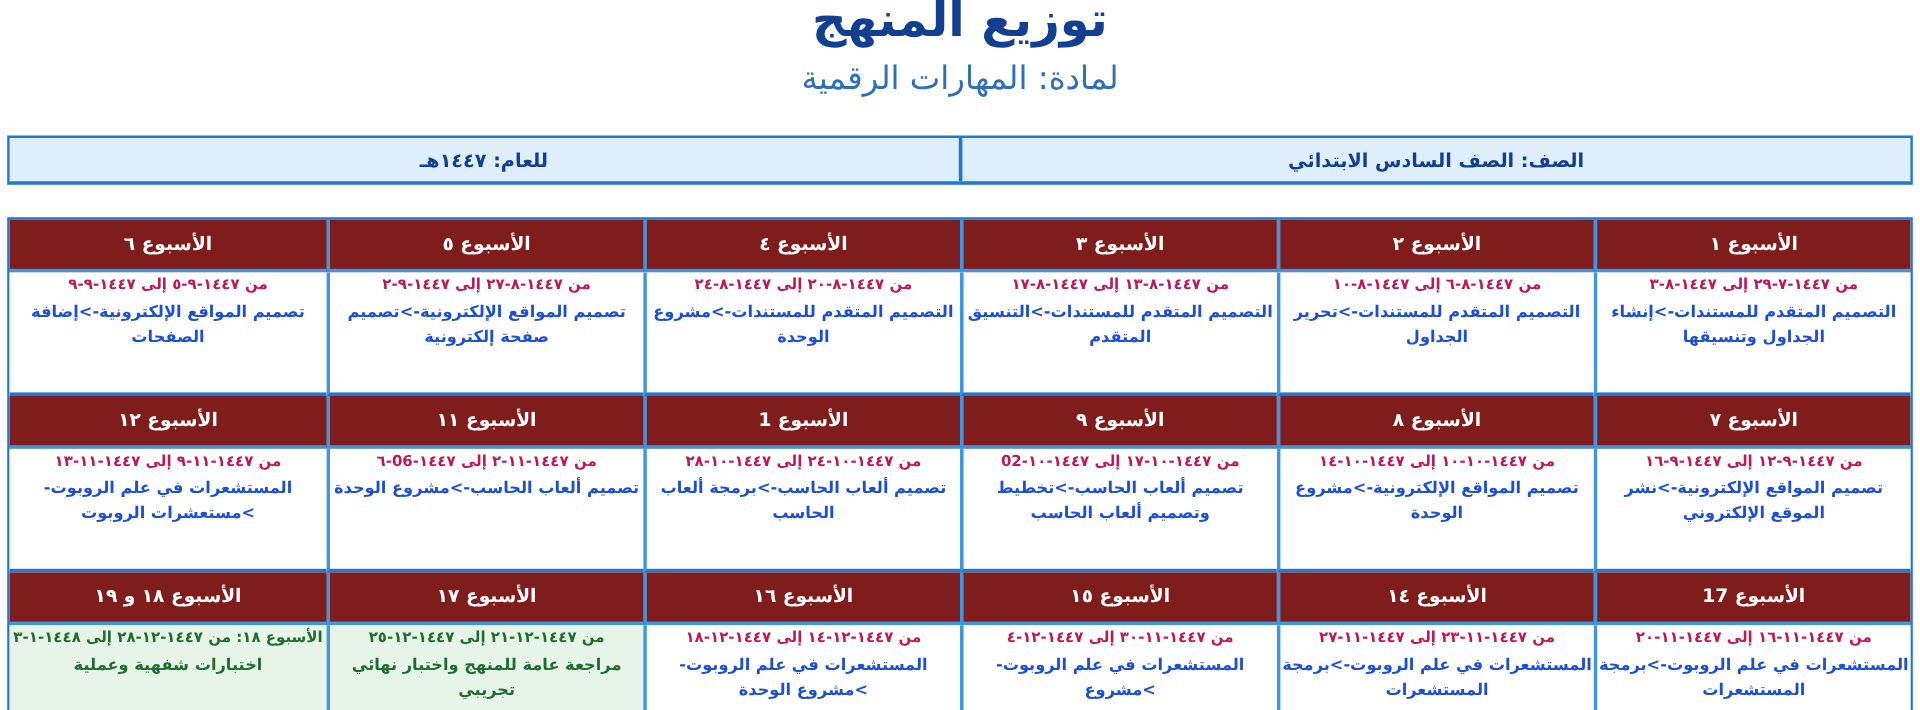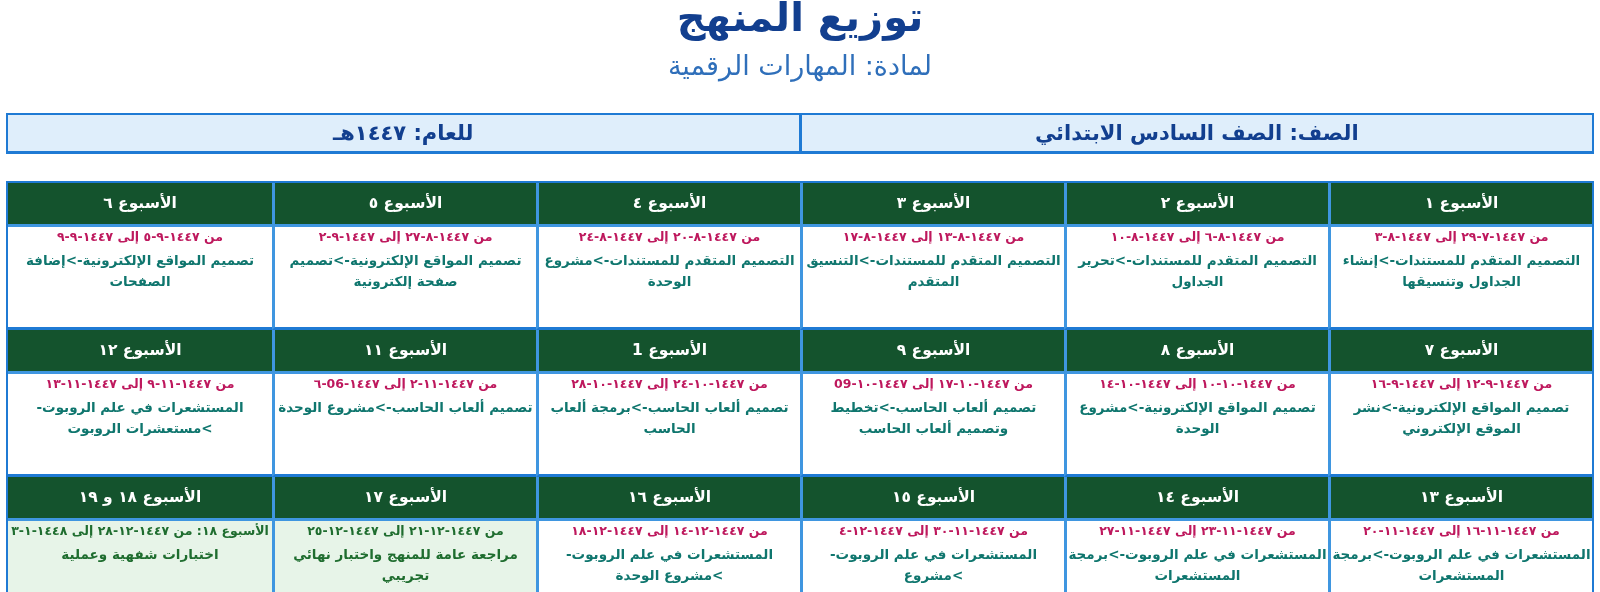--- a/index.html
+++ b/index.html
@@ -55,21 +55,21 @@
     box-sizing: border-box;
     background: #dfeefb;
     height: 41px;
   }
   .info-cell {
     flex: 1 1 0;
     display: flex;
     align-items: center;
     justify-content: center;
     color: #123f8f;
-    font-size: 21px;
+    font-size: 16px;
     font-weight: bold;
     border-left: 3px solid #1f7ad4;
     box-sizing: border-box;
     text-align: center;
     padding: 0 6px;
   }
   .info-cell:last-child {
     border-left: none;
   }
 
@@ -82,21 +82,21 @@
     table-layout: fixed;
     border: 2px solid #1f7ad4;
     box-sizing: border-box;
   }
   .weeks-table td {
     box-sizing: border-box;
     vertical-align: top;
     padding: 0;
   }
   .week-head {
-    background: #14532d;
+    background: #7f1d1d;
     color: #ffffff;
     font-size: 15.5px;
     font-weight: bold;
     text-align: center;
     height: 41px;
     line-height: 41px;
     border-left: 3px solid #3f96e0;
     border-bottom: 3px solid #3f96e0;
     white-space: nowrap;
   }
@@ -117,21 +117,21 @@
 
   .date-line {
     color: #be185d;
     font-size: 12.5px;
     font-weight: bold;
     line-height: 19px;
     margin: 0 0 4px 0;
     unicode-bidi: isolate;
   }
   .topic-line {
-    color: #0f766e;
+    color: #1d4ed8;
     font-size: 13.5px;
     font-weight: bold;
     line-height: 21px;
     margin: 0;
   }
   .week-body.exam .date-line { color: #1f6d2f; }
   .week-body.exam .topic-line { color: #1f6d2f; }
 </style>
 </head>
 <body>
@@ -197,39 +197,39 @@
       <tr>
         <td class="week-body">
           <p class="date-line">من ١٤٤٧-٩-١٢ إلى ١٤٤٧-٩-١٦</p>
           <p class="topic-line">تصميم المواقع الإلكترونية-&gt;نشر الموقع الإلكتروني</p>
         </td>
         <td class="week-body">
           <p class="date-line">من ١٤٤٧-١٠-١٠ إلى ١٤٤٧-١٠-١٤</p>
           <p class="topic-line">تصميم المواقع الإلكترونية-&gt;مشروع الوحدة</p>
         </td>
         <td class="week-body">
-          <p class="date-line">من ١٤٤٧-١٠-١٧ إلى ١٤٤٧-١٠-09</p>
+          <p class="date-line">من ١٤٤٧-١٠-١٧ إلى ١٤٤٧-١٠-02</p>
           <p class="topic-line">تصميم ألعاب الحاسب-&gt;تخطيط وتصميم ألعاب الحاسب</p>
         </td>
         <td class="week-body">
           <p class="date-line">من ١٤٤٧-١٠-٢٤ إلى ١٤٤٧-١٠-٢٨</p>
           <p class="topic-line">تصميم ألعاب الحاسب-&gt;برمجة ألعاب الحاسب</p>
         </td>
         <td class="week-body">
           <p class="date-line">من ١٤٤٧-١١-٢ إلى ١٤٤٧-06-٦</p>
           <p class="topic-line">تصميم ألعاب الحاسب-&gt;مشروع الوحدة</p>
         </td>
         <td class="week-body last">
           <p class="date-line">من ١٤٤٧-١١-٩ إلى ١٤٤٧-١١-١٣</p>
           <p class="topic-line">المستشعرات في علم الروبوت-&gt;مستعشرات الروبوت</p>
         </td>
       </tr>
 
       <tr>
-        <td class="week-head">الأسبوع ١٣</td>
+        <td class="week-head">الأسبوع 17</td>
         <td class="week-head">الأسبوع ١٤</td>
         <td class="week-head">الأسبوع ١٥</td>
         <td class="week-head">الأسبوع ١٦</td>
         <td class="week-head">الأسبوع ١٧</td>
         <td class="week-head last">الأسبوع ١٨ و ١٩</td>
       </tr>
       <tr>
         <td class="week-body">
           <p class="date-line">من ١٤٤٧-١١-١٦ إلى ١٤٤٧-١١-٢٠</p>
           <p class="topic-line">المستشعرات في علم الروبوت-&gt;برمجة المستشعرات</p>

